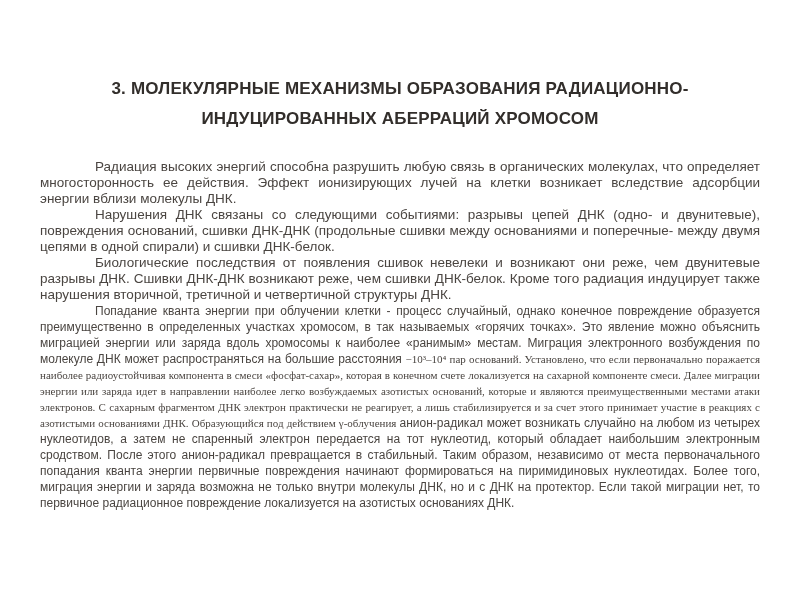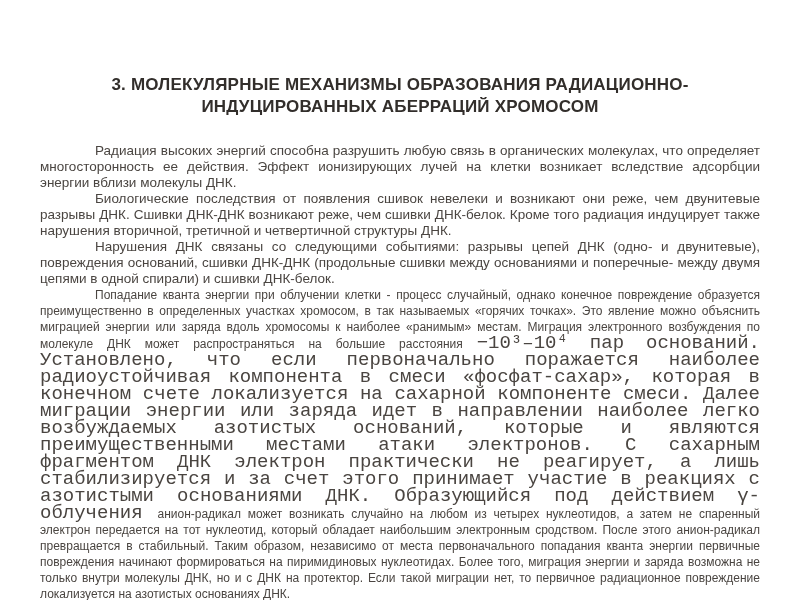--- a/index.html
+++ b/index.html
@@ -19,21 +19,21 @@
     height: 600px;
     background: #ffffff;
   }
   .slide-title {
     margin: 74px auto 0 auto;
     width: 680px;
     text-align: center;
     font-family: "Liberation Sans", sans-serif;
     font-weight: bold;
     font-size: 17px;
-    line-height: 22px;
+    line-height: 30px;
     color: #322e2b;
     letter-spacing: 0.2px;
   }
   .slide-body {
     margin: 25px 40px 0 40px;
     width: 720px;
     text-align: justify;
     font-size: 13.5px;
     line-height: 16px;
     color: #4a4541;
@@ -41,32 +41,32 @@
   .para {
     margin: 0;
     text-indent: 55px;
     text-align: justify;
   }
   .seg-sans {
     font-family: "Liberation Sans", sans-serif;
     font-size: 12px;
   }
   .seg-serif {
-    font-family: Liberation Mono, monospace;
-    font-size: 19px;
+    font-family: Liberation Serif, serif;
+    font-size: 11px;
   }
 </style>
 </head>
 <body>
 
 <div class="slide">
   <h1 class="slide-title">3. МОЛЕКУЛЯРНЫЕ МЕХАНИЗМЫ ОБРАЗОВАНИЯ РАДИАЦИОННО-ИНДУЦИРОВАННЫХ АБЕРРАЦИЙ ХРОМОСОМ</h1>
 
   <div class="slide-body">
     <p class="para">Радиация высоких энергий способна разрушить любую связь в органических молекулах, что определяет многосторонность ее действия. Эффект ионизирующих лучей на клетки возникает вследствие адсорбции энергии вблизи молекулы ДНК.</p>
 
+    <p class="para">Нарушения ДНК связаны со следующими событиями: разрывы цепей ДНК (одно- и двунитевые), повреждения оснований, сшивки ДНК-ДНК (продольные сшивки между основаниями и поперечные- между двумя цепями в одной спирали) и сшивки ДНК-белок.</p>
+
     <p class="para">Биологические последствия от появления сшивок невелеки и возникают они реже, чем двунитевые разрывы ДНК. Сшивки ДНК-ДНК возникают реже, чем сшивки ДНК-белок. Кроме того радиация индуцирует также нарушения вторичной, третичной и четвертичной структуры ДНК.</p>
-
-    <p class="para">Нарушения ДНК связаны со следующими событиями: разрывы цепей ДНК (одно- и двунитевые), повреждения оснований, сшивки ДНК-ДНК (продольные сшивки между основаниями и поперечные- между двумя цепями в одной спирали) и сшивки ДНК-белок.</p>
 
     <p class="para"><span class="seg-sans">Попадание кванта энергии при облучении клетки - процесс случайный, однако конечное повреждение образуется преимущественно в определенных участках хромосом, в так называемых «горячих точках». Это явление можно объяснить миграцией энергии или заряда вдоль хромосомы к наиболее «ранимым» местам. Миграция электронного возбуждения по молекуле ДНК может распространяться на большие расстояния </span><span class="seg-serif">−10³–10⁴ пар оснований. Установлено, что если первоначально поражается наиболее радиоустойчивая компонента в смеси «фосфат-сахар», которая в конечном счете локализуется на сахарной компоненте смеси. Далее миграции энергии или заряда идет в направлении наиболее легко возбуждаемых азотистых оснований, которые и являются преимущественными местами атаки электронов. С сахарным фрагментом ДНК электрон практически не реагирует, а лишь стабилизируется и за счет этого принимает участие в реакциях с азотистыми основаниями ДНК. Образующийся под действием γ-облучения </span><span class="seg-sans">анион-радикал может возникать случайно на любом из четырех нуклеотидов, а затем не спаренный электрон передается на тот нуклеотид, который обладает наибольшим электронным сродством. После этого анион-радикал превращается в стабильный. Таким образом, независимо от места первоначального попадания кванта энергии первичные повреждения начинают формироваться на пиримидиновых нуклеотидах. Более того, миграция энергии и заряда возможна не только внутри молекулы ДНК, но и с ДНК на протектор. Если такой миграции нет, то первичное радиационное повреждение локализуется на азотистых основаниях ДНК.</span></p>
   </div>
 </div>
 
 </body></html>

